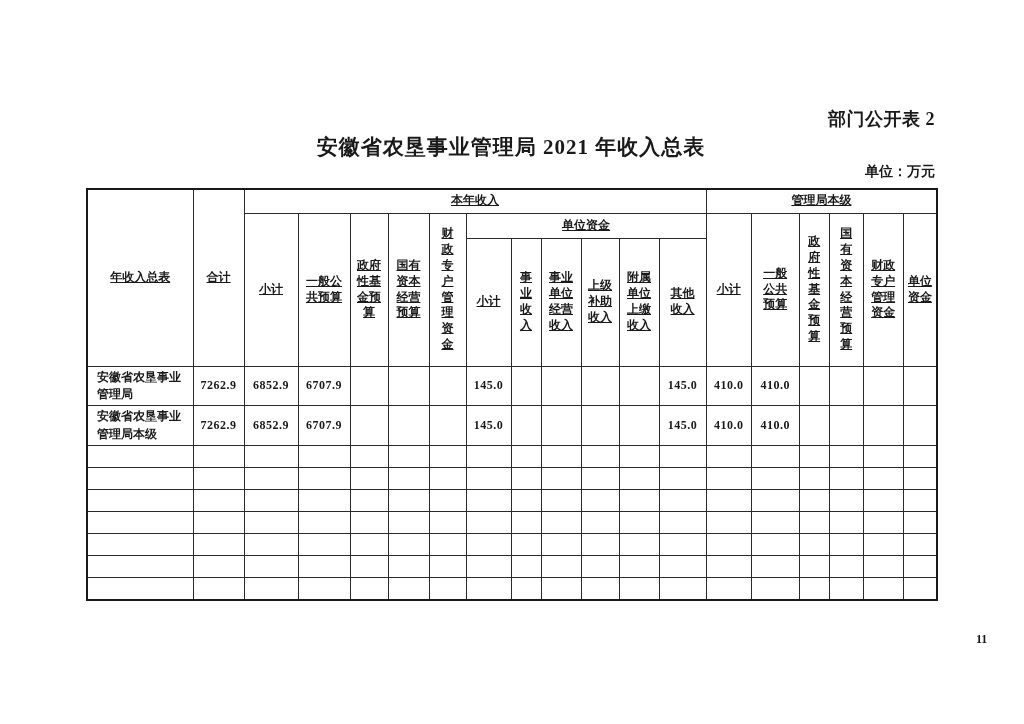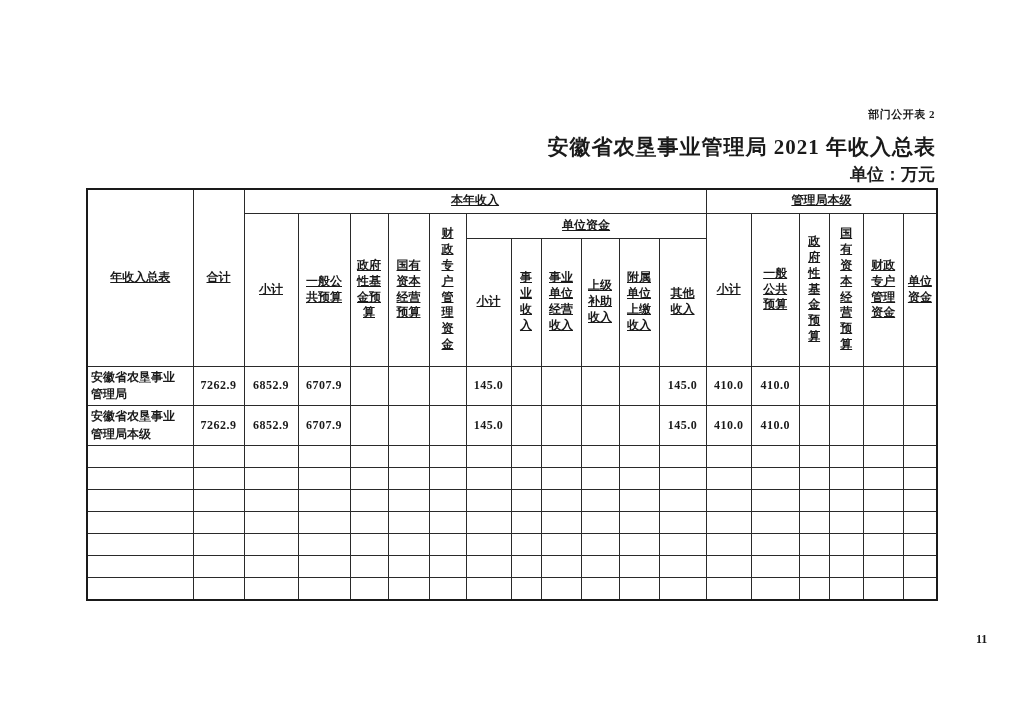--- a/index.html
+++ b/index.html
@@ -8,39 +8,39 @@
     background: #ffffff;
     font-family: "Liberation Serif", serif;
     color: #1a1a1a;
     position: relative;
     overflow: hidden;
   }
   .corner-label {
     position: absolute;
     top: 107px;
     right: 89px;
-    font-size: 11px;
+    font-size: 18px;
     font-weight: bold;
     letter-spacing: 0.5px;
   }
   .doc-title {
     position: absolute;
     top: 133px;
     left: 86px;
     width: 850px;
-    text-align: right;
+    text-align: center;
     font-size: 21px;
     font-weight: bold;
     letter-spacing: 1px;
   }
   .unit-label {
     position: absolute;
     top: 163px;
     right: 89px;
-    font-size: 17px;
+    font-size: 14px;
     font-weight: bold;
   }
   table.income-table {
     position: absolute;
     top: 188px;
     left: 86px;
     width: 850px;
     table-layout: fixed;
     border-collapse: collapse;
     border: 2px solid #1a1a1a;
@@ -60,21 +60,21 @@
     font-weight: bold;
     text-decoration: underline;
   }
   tr.hrow-1 { height: 24px; }
   tr.hrow-2 { height: 25px; }
   tr.hrow-3 { height: 128px; }
   tr.data-row { height: 38px; }
   tr.empty-row { height: 22px; }
   td.name-cell {
     text-align: left;
-    padding: 2px 3px;
+    padding: 2px 9px;
     line-height: 1.45;
     white-space: pre-line;
   }
   td.num-cell { letter-spacing: 0.5px; margin-left: 30px; }
   .page-number {
     position: absolute;
     top: 632px;
     left: 976px;
     font-size: 12px;
     font-weight: bold;

